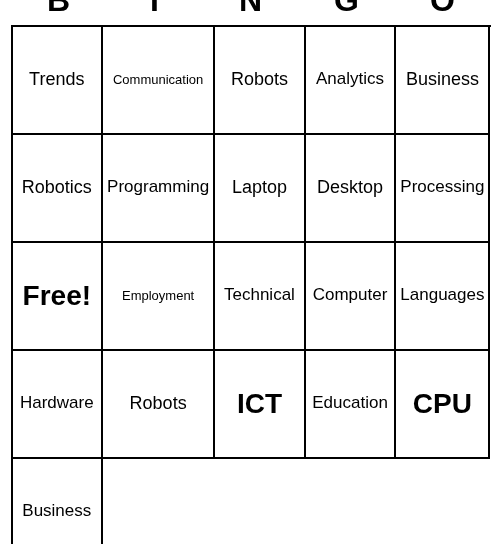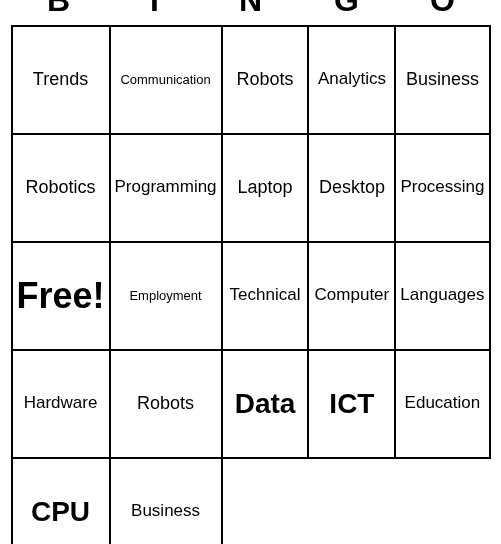--- a/index.html
+++ b/index.html
@@ -77,21 +77,21 @@
       font-size: 17px;
       font-weight: normal;
     }
 
     .size-xsmall {
       font-size: 13px;
       font-weight: normal;
     }
 
     .free-cell {
-      font-size: 36px;
+      font-size: 28px;
       font-weight: bold;
     }
   </style>
 </head>
 <body>
 
 <div class="bingo-card">
   <div class="bingo-header">
   <div class="header-cell">B</div>
       <div class="header-cell">I</div>
@@ -145,23 +145,20 @@
       <div class="cell">
         <span class="cell-text size-small">Languages</span>
       </div>
       <div class="cell">
         <span class="cell-text size-small">Hardware</span>
       </div>
       <div class="cell">
         <span class="cell-text size-medium">Robots</span>
       </div>
       <div class="cell">
-        <span class="cell-text size-large">Data</span>
-      </div>
-      <div class="cell">
         <span class="cell-text size-large">ICT</span>
       </div>
       <div class="cell">
         <span class="cell-text size-small">Education</span>
       </div>
       <div class="cell">
         <span class="cell-text size-large">CPU</span>
       </div>
       <div class="cell">
         <span class="cell-text size-small">Business</span>

